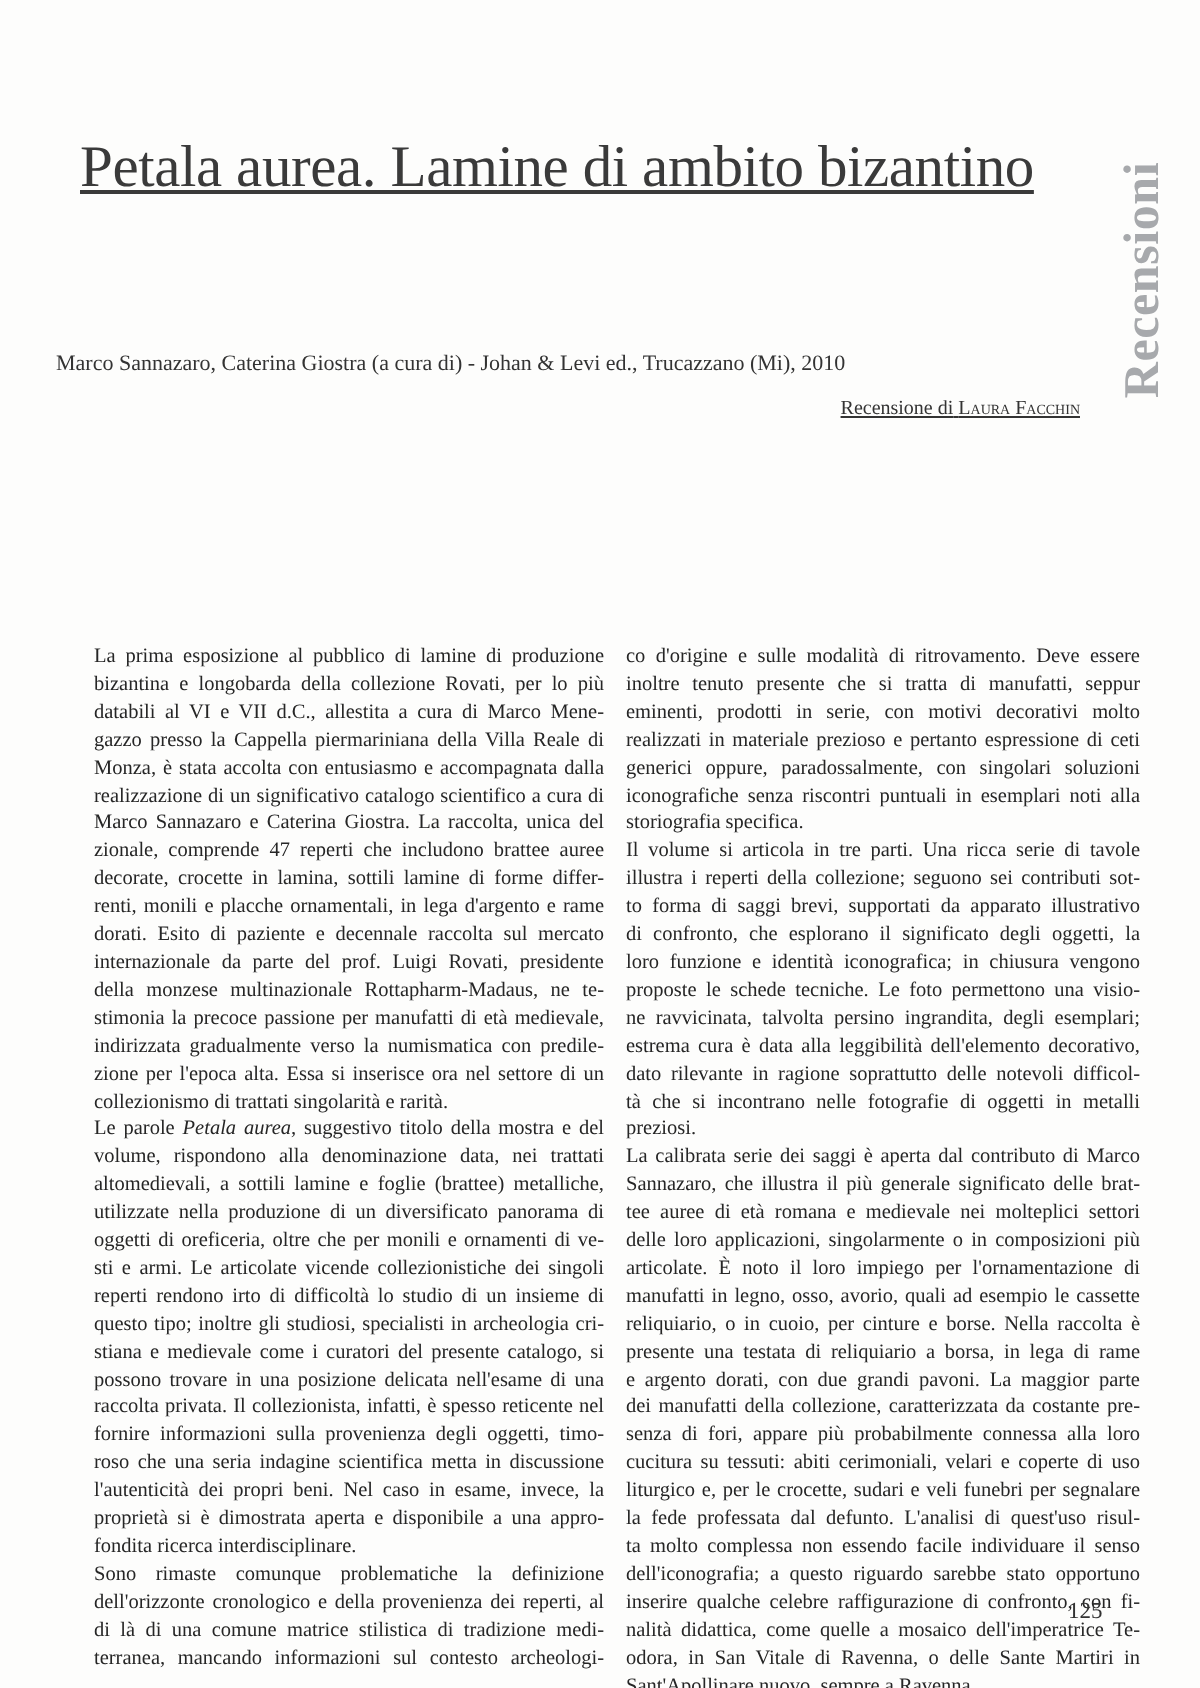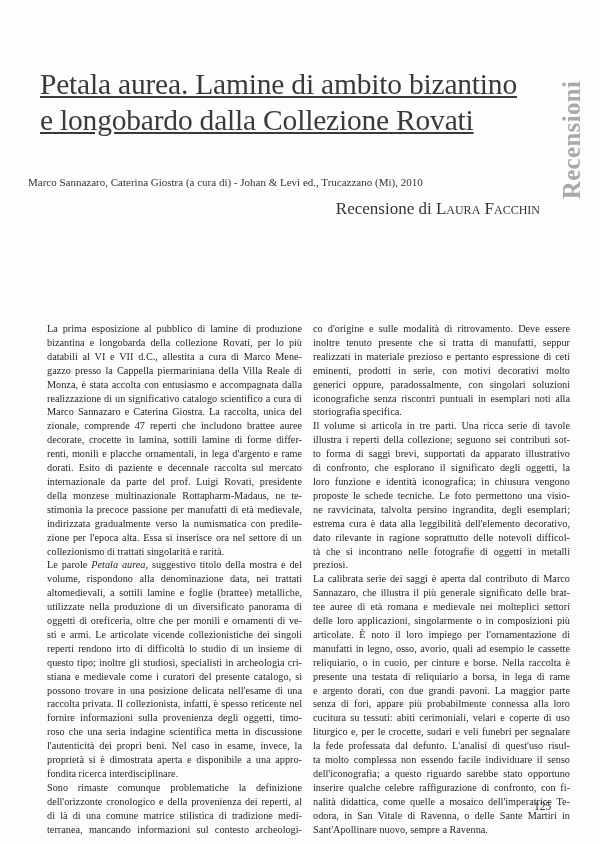--- a/index.html
+++ b/index.html
@@ -4,36 +4,35 @@
 <style>
   html, body { margin:0; padding:0; }
   body { width:600px; height:844px; background:#fdfdfc; position:relative; overflow:hidden;
          font-family:"Liberation Serif","DejaVu Serif",serif; color:#2a2a2a; }
   .title { position:absolute; left:40px; top:66px; width:500px; font-size:29.5px; line-height:36px;
            color:#3a3a3a; letter-spacing:-0.2px; margin:0; font-weight:normal;text-decoration:underline; }
   .side-label { position:absolute; left:552px; top:80px; width:40px; height:120px; }
   .side-label span { position:absolute; left:50%; top:50%; transform:translate(-50%,-50%) rotate(-90deg);
            font-size:25px; color:#a7a9ac; font-weight:bold; white-space:nowrap; letter-spacing:0.3px; }
   .biblio { position:absolute; left:28px; top:176px; font-size:11px; color:#333; }
-  .reviewer { position:absolute; right:60px; top:199px; font-size:17px; color:#333; }
+  .reviewer { position:absolute; right:60px; top:199px; font-size:10px; color:#333;text-decoration:underline; }
   .reviewer .sc { font-variant:small-caps; }
   .col { position:absolute; top:322px; width:255px; font-size:10.25px; line-height:13.9px;
          text-align:justify; color:#262626; }
   .col.left { left:47px; }
   .col.right { left:313px; width:257px; }
   .line { display:block; text-align:justify; text-align-last:justify; white-space:nowrap; overflow:hidden; }
   .line.last { text-align-last:left; }
   .page-num { position:absolute; left:534px; top:800px; font-size:11.5px; color:#333; }
 </style>
 </head>
 <body>
 
 <h1 class="title">
   <span class="line last" style="text-align-last:left">Petala aurea. Lamine di ambito bizantino</span>
-  <span class="line last" style="text-align-last:left">e longobardo dalla Collezione Rovati</span>
 </h1>
 
 <div class="side-label">
   <span>Recensioni</span>
 </div>
 
 <div class="biblio">Marco Sannazaro, Caterina Giostra (a cura di) - Johan &amp; Levi ed., Trucazzano (Mi), 2010</div>
 
 <div class="reviewer">
   <span>Recensione di</span>
@@ -75,22 +74,22 @@
     <span class="line">proprietà si è dimostrata aperta e disponibile a una appro-</span>
     <span class="line last">fondita ricerca interdisciplinare.</span>
     <span class="line">Sono rimaste comunque problematiche la definizione</span>
     <span class="line">dell'orizzonte cronologico e della provenienza dei reperti, al</span>
     <span class="line">di là di una comune matrice stilistica di tradizione medi-</span>
     <span class="line">terranea, mancando informazioni sul contesto archeologi-</span>
   </div>
 <div class="col right" id="col-right">
     <span class="line">co d'origine e sulle modalità di ritrovamento. Deve essere</span>
     <span class="line">inoltre tenuto presente che si tratta di manufatti, seppur</span>
+    <span class="line">eminenti, prodotti in serie, con motivi decorativi molto</span>
     <span class="line">realizzati in materiale prezioso e pertanto espressione di ceti</span>
-    <span class="line">eminenti, prodotti in serie, con motivi decorativi molto</span>
     <span class="line">generici oppure, paradossalmente, con singolari soluzioni</span>
     <span class="line">iconografiche senza riscontri puntuali in esemplari noti alla</span>
     <span class="line last">storiografia specifica.</span>
     <span class="line">Il volume si articola in tre parti. Una ricca serie di tavole</span>
     <span class="line">illustra i reperti della collezione; seguono sei contributi sot-</span>
     <span class="line">to forma di saggi brevi, supportati da apparato illustrativo</span>
     <span class="line">di confronto, che esplorano il significato degli oggetti, la</span>
     <span class="line">loro funzione e identità iconografica; in chiusura vengono</span>
     <span class="line">proposte le schede tecniche. Le foto permettono una visio-</span>
     <span class="line">ne ravvicinata, talvolta persino ingrandita, degli esemplari;</span>
@@ -100,20 +99,21 @@
     <span class="line last">preziosi.</span>
     <span class="line">La calibrata serie dei saggi è aperta dal contributo di Marco</span>
     <span class="line">Sannazaro, che illustra il più generale significato delle brat-</span>
     <span class="line">tee auree di età romana e medievale nei molteplici settori</span>
     <span class="line">delle loro applicazioni, singolarmente o in composizioni più</span>
     <span class="line">articolate. È noto il loro impiego per l'ornamentazione di</span>
     <span class="line">manufatti in legno, osso, avorio, quali ad esempio le cassette</span>
     <span class="line">reliquiario, o in cuoio, per cinture e borse. Nella raccolta è</span>
     <span class="line">presente una testata di reliquiario a borsa, in lega di rame</span>
     <span class="line">e argento dorati, con due grandi pavoni. La maggior parte</span>
+    <span class="line">dei manufatti della collezione, caratterizzata da costante pre-</span>
     <span class="line">senza di fori, appare più probabilmente connessa alla loro</span>
     <span class="line">cucitura su tessuti: abiti cerimoniali, velari e coperte di uso</span>
     <span class="line">liturgico e, per le crocette, sudari e veli funebri per segnalare</span>
     <span class="line">la fede professata dal defunto. L'analisi di quest'uso risul-</span>
     <span class="line">ta molto complessa non essendo facile individuare il senso</span>
     <span class="line">dell'iconografia; a questo riguardo sarebbe stato opportuno</span>
     <span class="line">inserire qualche celebre raffigurazione di confronto, con fi-</span>
     <span class="line">nalità didattica, come quelle a mosaico dell'imperatrice Te-</span>
     <span class="line">odora, in San Vitale di Ravenna, o delle Sante Martiri in</span>
     <span class="line last">Sant'Apollinare nuovo, sempre a Ravenna.</span>

